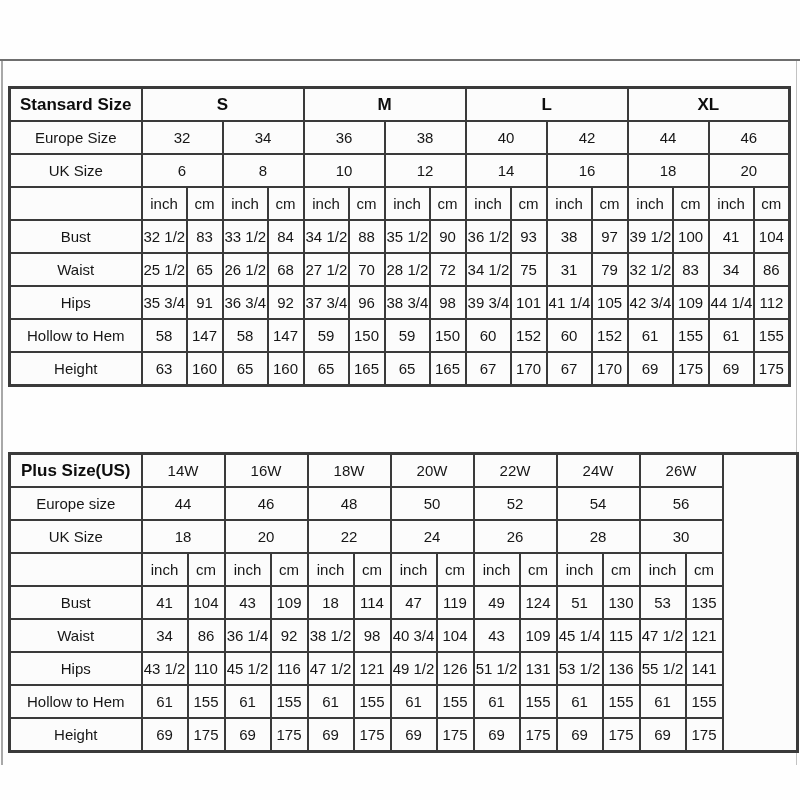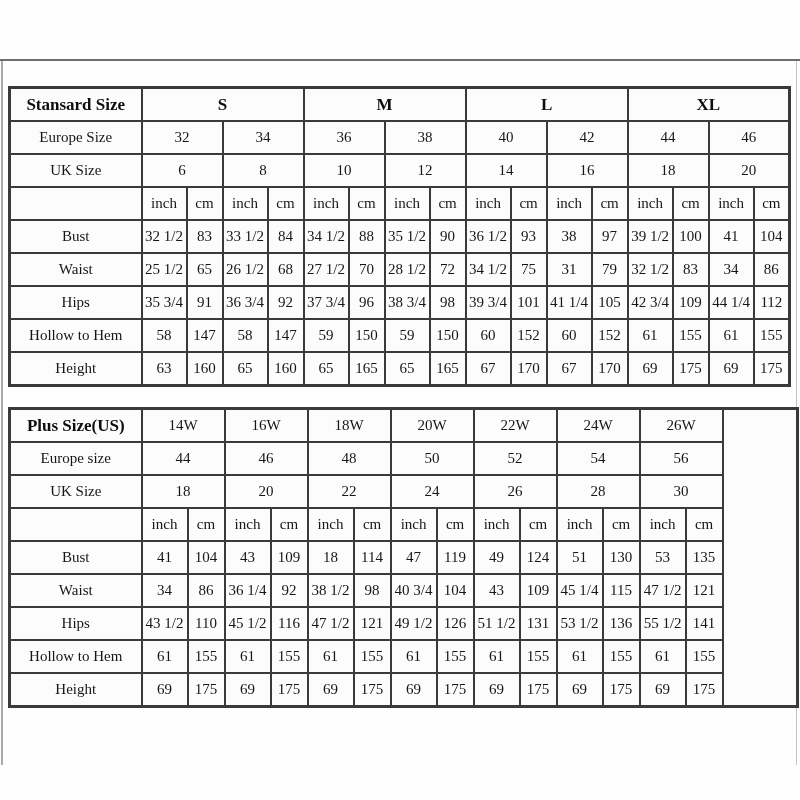--- a/index.html
+++ b/index.html
@@ -9,21 +9,20 @@
     height: 800px;
     background: #ffffff;
     font-family: "Liberation Sans", sans-serif;
   }
   .page {
     position: relative;
     width: 800px;
     height: 800px;
     background: var(--page-bg, #fefefe);
     overflow: hidden;
-    font-family: Liberation Serif, serif;
   }
   .section-divider {
     position: absolute;
     left: 0; top: 59px;
     width: 800px; height: 2px;
     background: var(--divider-color, #6e6e6e);
   }
   .frame-line-left {
     position: absolute;
     left: 1px; top: 61px;
@@ -38,21 +37,21 @@
     opacity: .7;
   }
   table.size-chart {
     position: absolute;
     border-collapse: collapse;
     table-layout: fixed;
     background: #fcfcfc;
     border: 3px solid var(--tbl-border, #3a3a3a);
   }
   #standard-table { left: 8px; top: 86px; }
-  #plus-table     { left: 8px; top: 407px; }
+  #plus-table     { left: 8px; top: 452px; }
   table.size-chart td {
     border: 2px solid var(--tbl-border, #3a3a3a);
     height: 31px;
     text-align: center;
     vertical-align: middle;
     font-size: 15px;
     color: var(--text-color, #161616);
     padding: 0 1px;
     white-space: nowrap;
     overflow: hidden;

